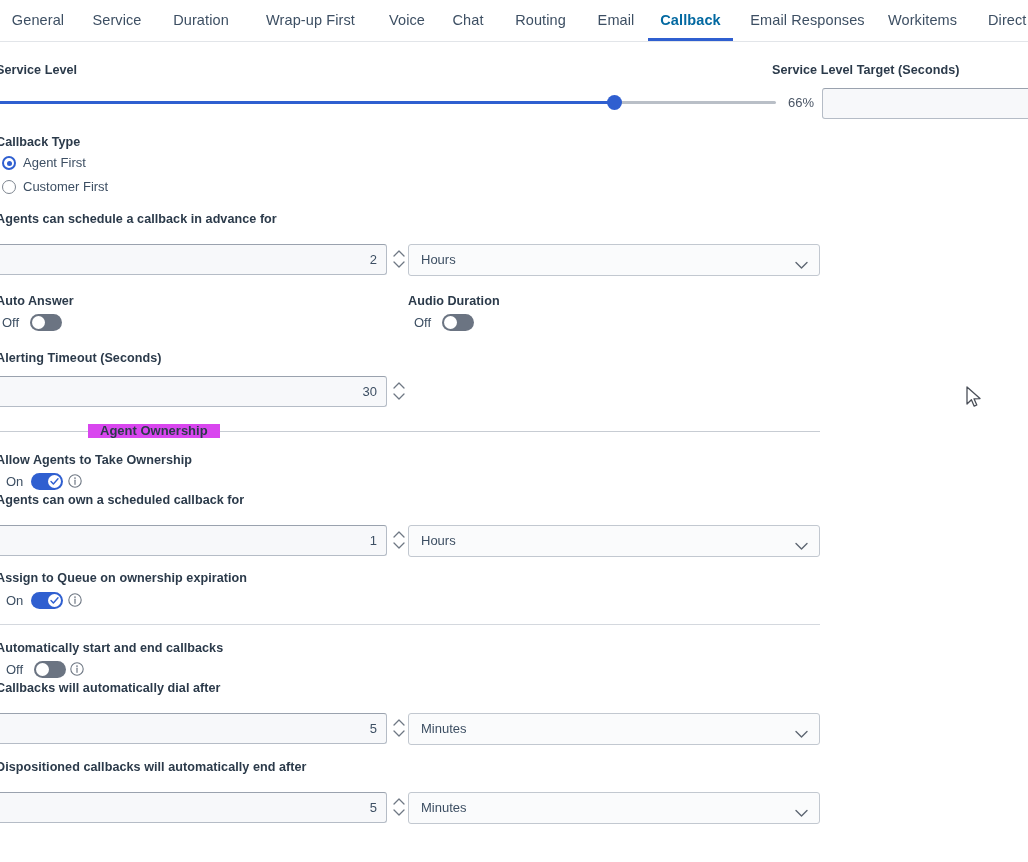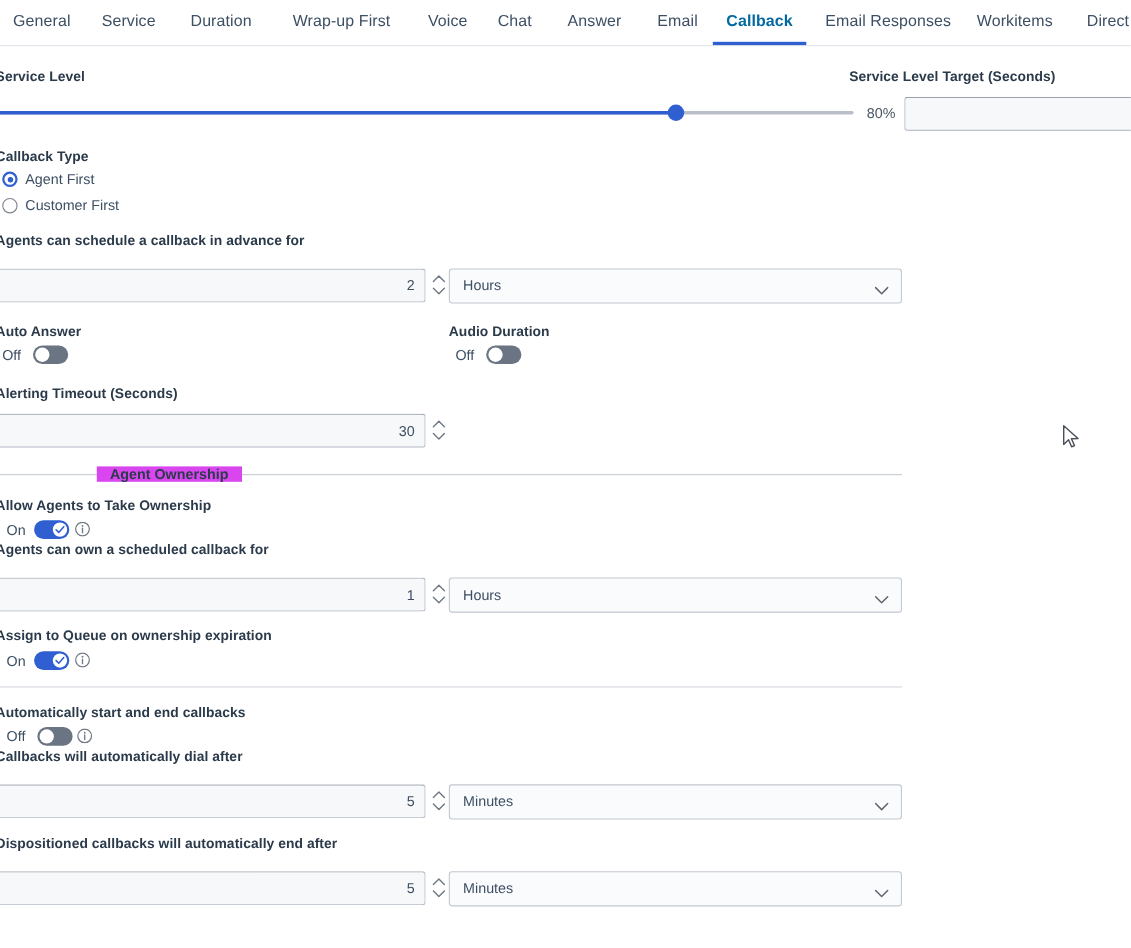--- a/index.html
+++ b/index.html
@@ -272,36 +272,36 @@
 </head>
 <body>
 
 <div class="tabbar">
   <div class="tab" style="left:11px;width:54px;text-align:center;">General</div>
   <div class="tab" style="left:88px;width:58px;text-align:center;">Service</div>
   <div class="tab" style="left:169px;width:64px;text-align:center;">Duration</div>
   <div class="tab" style="left:255px;width:111px;text-align:center;">Wrap-up First</div>
   <div class="tab" style="left:387px;width:40px;text-align:center;">Voice</div>
   <div class="tab" style="left:450px;width:36px;text-align:center;">Chat</div>
-  <div class="tab" style="left:508px;width:65px;text-align:center;">Answer</div>
+  <div class="tab" style="left:508px;width:65px;text-align:center;">Routing</div>
   <div class="tab" style="left:596px;width:40px;text-align:center;">Email</div>
   <div class="tab active" style="left:648px;width:85px;text-align:center;">Callback</div>
   <div class="tab" style="left:745px;width:125px;text-align:center;">Email Responses</div>
   <div class="tab" style="left:888px;width:80px;text-align:left;">Workitems</div>
   <div class="tab" style="left:988px;width:80px;">Direct</div>
 </div>
 
 <div class="label" style="left:-4px;top:63px;">Service Level</div>
 
 <div class="slider-wrap">
   <div class="slider-track"></div>
   <div class="slider-fill"></div>
   <div class="slider-thumb"></div>
 </div>
-<div class="slider-value">80%</div>
+<div class="slider-value">66%</div>
 
 <div class="label" style="left:772px;top:63px;">Service Level Target (Seconds)</div>
 <div class="txtbox left" style="left:822px;top:88px;width:228px;">
   <span class="val"></span>
 </div>
 
 <div class="label" style="left:-4px;top:135px;">Callback Type</div>
 
 <div class="radio-row checked" style="left:2px;top:154px;width:120px;">
   <span class="radio-mark"></span>

